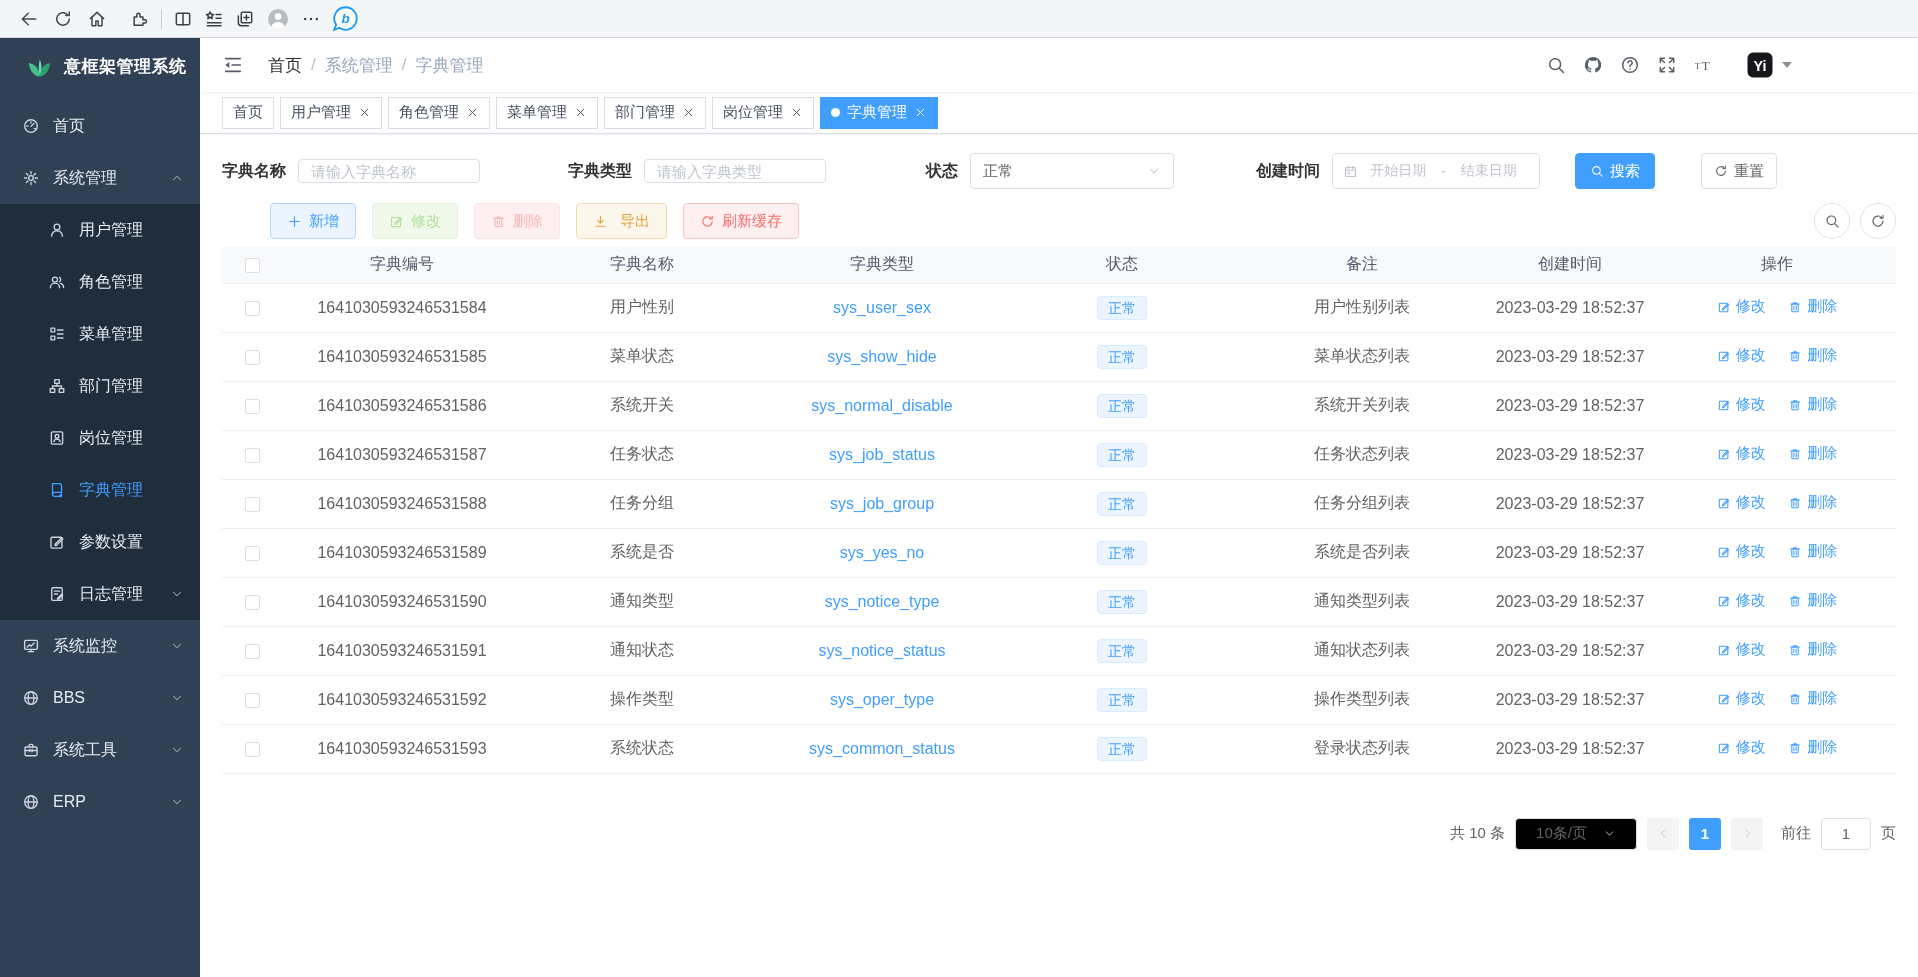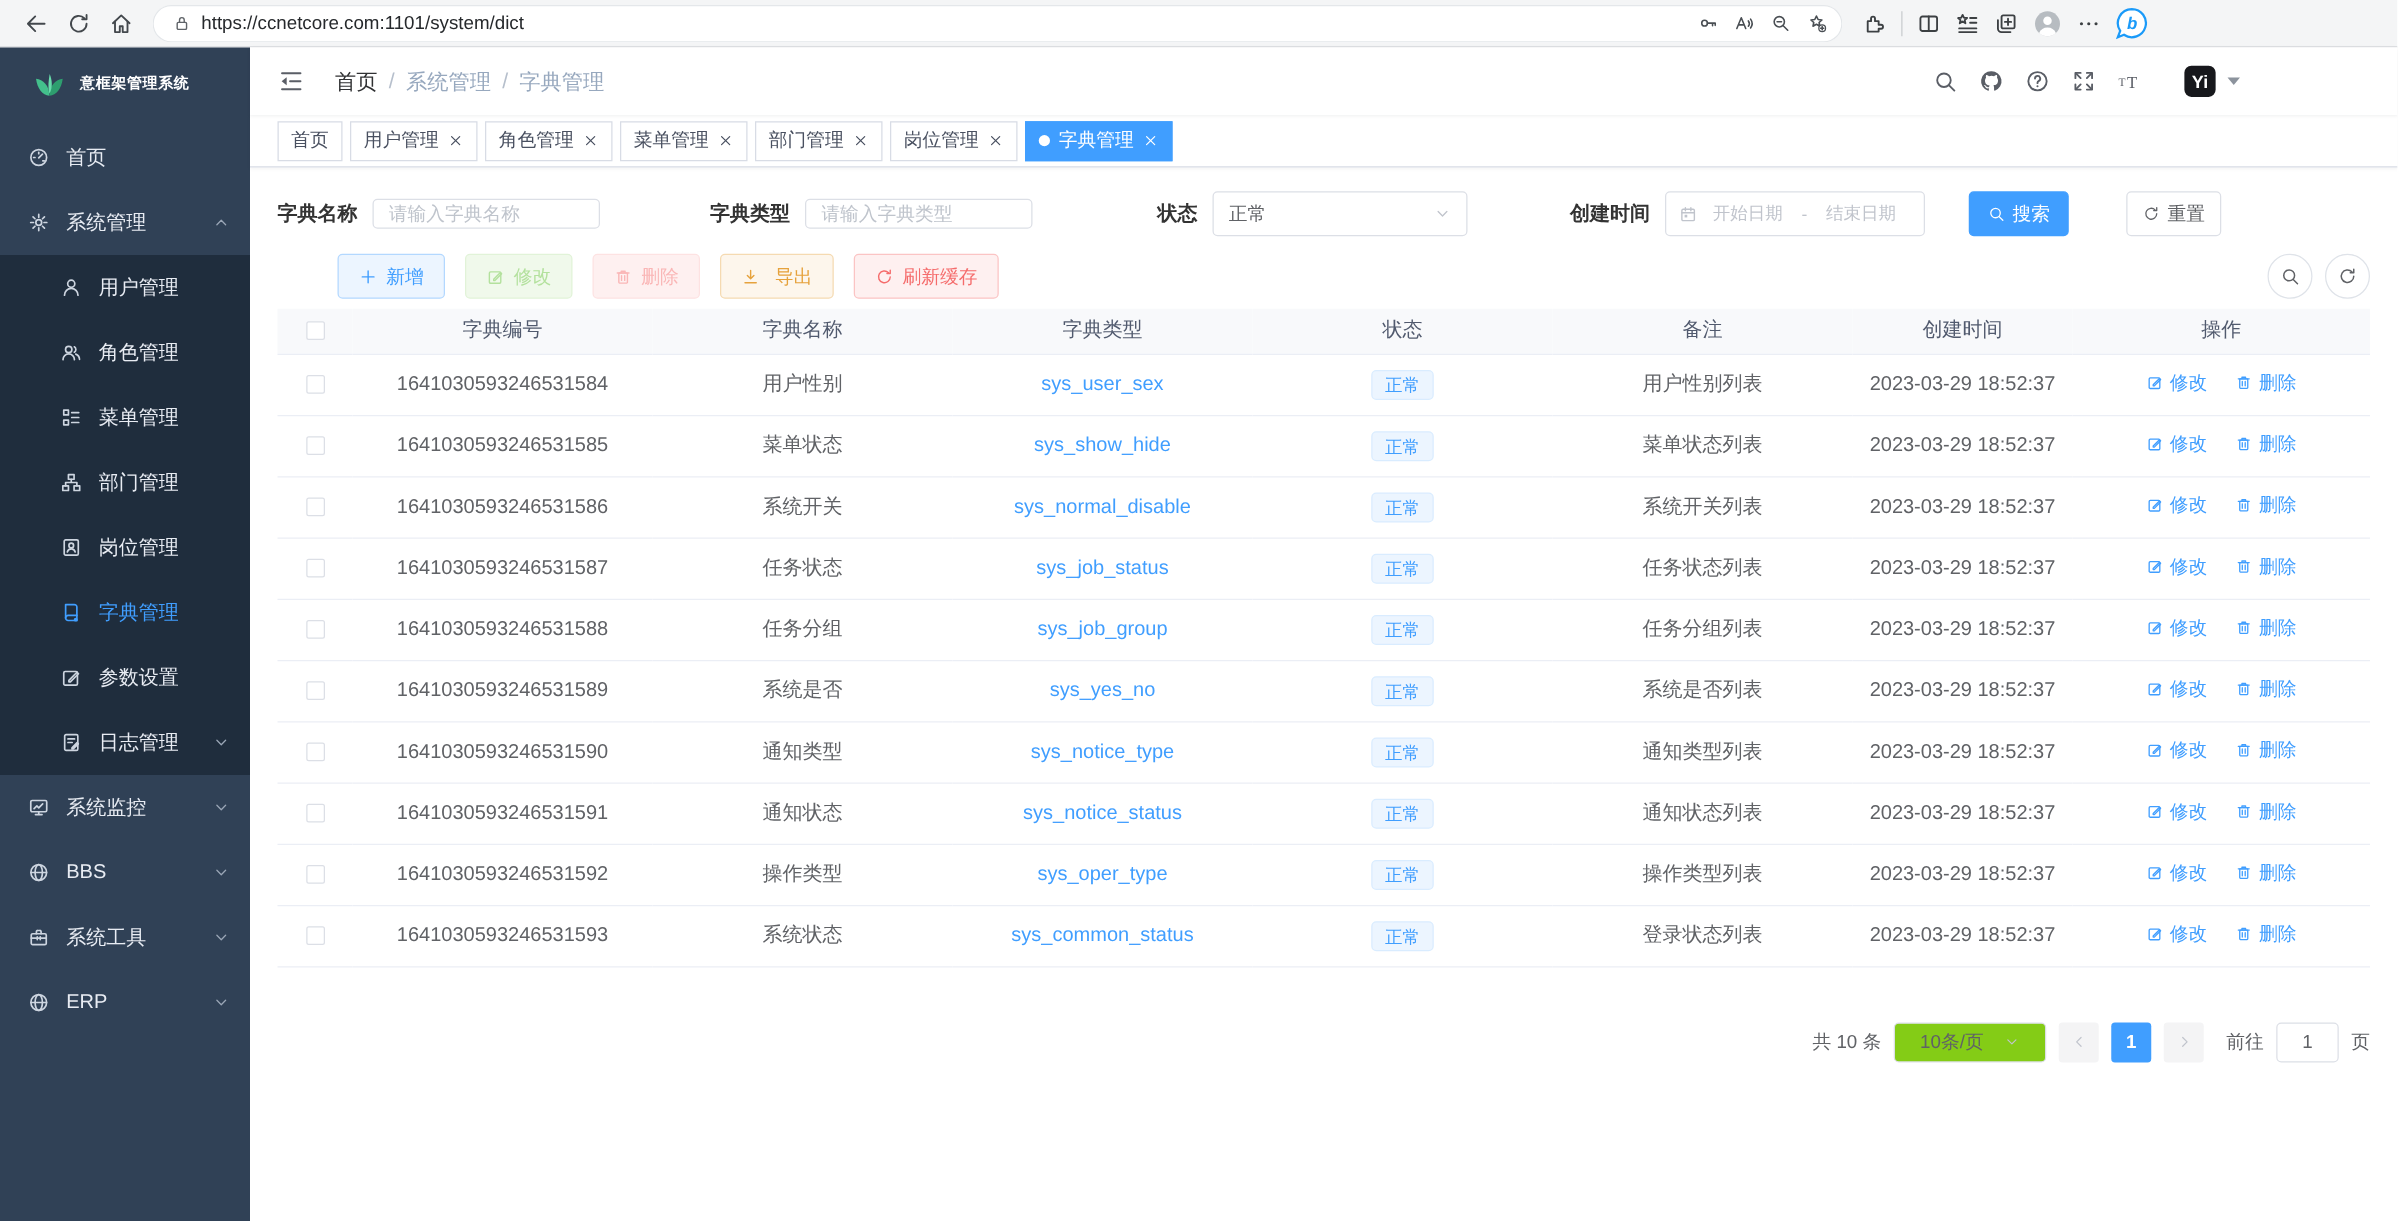--- a/index.html
+++ b/index.html
@@ -23,21 +23,21 @@
   .profile-svg { width:24px !important; height:24px !important; }
   .bing-svg { width:27px !important; height:27px !important; }
 
   
   .app { display:flex; height:939px; }
 
   
   .sidebar { width:200px; flex:none; background:#304156; display:flex; flex-direction:column; }
   .logo-row { height:56px; display:flex; align-items:center; padding-left:26px; gap:11px; }
   .logo-row svg { width:27px; height:27px; }
-  .logo-text { color:#fff; font-size:12px; font-weight:bold; letter-spacing:.5px; }
+  .logo-text { color:#fff; font-size:17px; font-weight:bold; letter-spacing:.5px; }
   .menu { padding-top:6px; }
   .mi { height:52px; display:flex; align-items:center; gap:13px; padding:0 16px 0 22px; color:#e8ecf3; font-size:16px; cursor:pointer; position:relative; }
   .mi .mic { width:18px; height:18px; color:#cdd5e0; flex:none; }
   .mi.lvl-2 { background:#1f2d3d; padding-left:48px; }
   .mi.active { color:#409eff; }
   .mi.active .mic { color:#409eff; }
   .mi .chev { position:absolute; right:16px; width:14px; height:14px; color:#9aa6b6; }
 
   
   .main { flex:1; min-width:0; display:flex; flex-direction:column; background:#fff; }
@@ -96,21 +96,21 @@
   table.dict th { height:36px; background:#f8f9fb; color:#515a6e; font-weight:normal; font-size:16px; border-bottom:1px solid #ebeef5; text-align:center; }
   table.dict td { height:49px; border-bottom:1px solid #ebeef5; text-align:center; font-size:16px; color:#606266; }
   .checkbox { display:inline-block; width:15px; height:15px; border:1px solid #dcdfe6; border-radius:2px; background:#fff; vertical-align:middle; cursor:pointer; }
   .type-link { color:#409eff; cursor:pointer; }
   .tag-normal { display:inline-block; padding:4px 10px; border-radius:4px; background:#ecf5ff; border:1px solid #d9ecff; color:#409eff; font-size:14px; line-height:1; }
   .op { color:#409eff; display:inline-flex; align-items:center; gap:5px; font-size:15px; cursor:pointer; }
   .op + .op { margin-left:18px; }
   .op svg { width:14px; height:14px; }
 
   .pagination { margin-top:44px; display:flex; align-items:center; justify-content:flex-end; gap:10px; font-size:15px; color:#606266; }
-  .psize { width:122px; height:32px; border:1px solid #dcdfe6; border-radius:4px; display:flex; align-items:center; justify-content:center; gap:16px; cursor:pointer; background:#84cc16; }
+  .psize { width:122px; height:32px; border:1px solid #dcdfe6; border-radius:4px; display:flex; align-items:center; justify-content:center; gap:16px; cursor:pointer; background:#000000; }
   .psize .chev { width:13px; height:13px; color:#c0c4cc; }
   .pbtn { width:32px; height:32px; border:none; border-radius:3px; background:#f4f4f5; color:#c0c4cc; display:flex; align-items:center; justify-content:center; cursor:pointer; }
   .pbtn svg { width:13px; height:13px; }
   .pcur { width:32px; height:32px; border-radius:3px; background:#409eff; color:#fff; display:flex; align-items:center; justify-content:center; font-weight:bold; cursor:default; }
   .pinput { width:50px; height:32px; border:1px solid #dcdfe6; border-radius:4px; text-align:center; font-size:15px; color:#606266; outline:none; font-family:inherit; }
 </style>
 </head>
 <body>
 
 <svg width="0" height="0" style="position:absolute">
@@ -318,40 +318,20 @@
   <button class="bicon">
       <svg>
         <use href="#reload-icon"></use>
       </svg>
     </button>
   <button class="bicon">
       <svg>
         <use href="#home-icon"></use>
       </svg>
     </button>
-  <div class="url-pill">
-    <svg class="lock">
-        <use href="#lock-icon"></use>
-      </svg>
-    <span class="url-text">https://ccnetcore.com:1101/system/dict</span>
-    <span class="pill-right">
-      <svg>
-          <use href="#key-icon"></use>
-        </svg>
-      <svg>
-          <use href="#read-aloud-icon"></use>
-        </svg>
-      <svg>
-          <use href="#zoom-out-icon"></use>
-        </svg>
-      <svg>
-          <use href="#star-add-icon"></use>
-        </svg>
-    </span>
-  </div>
   <div class="chrome-right">
     <svg>
         <use href="#extensions-icon"></use>
       </svg>
     <span class="vdiv"></span>
     <svg>
         <use href="#split-screen-icon"></use>
       </svg>
     <svg>
         <use href="#favorites-icon"></use>

